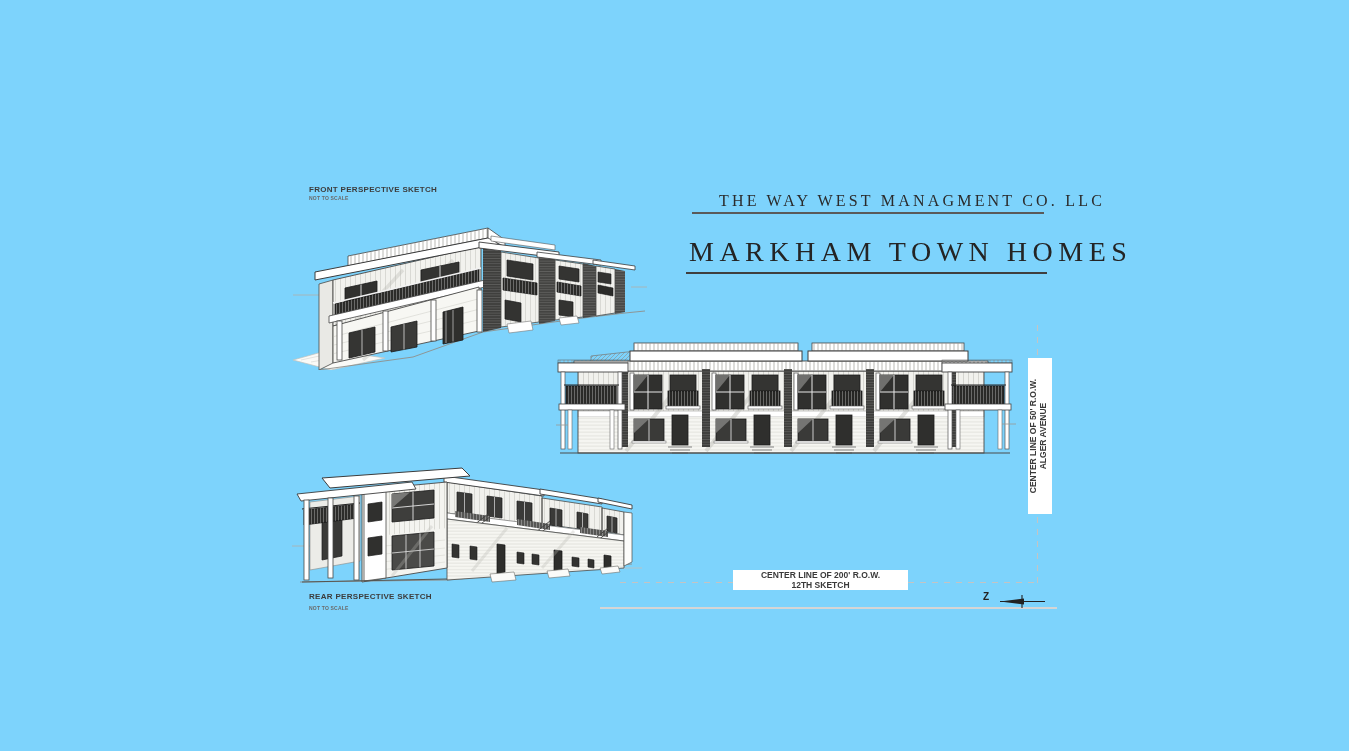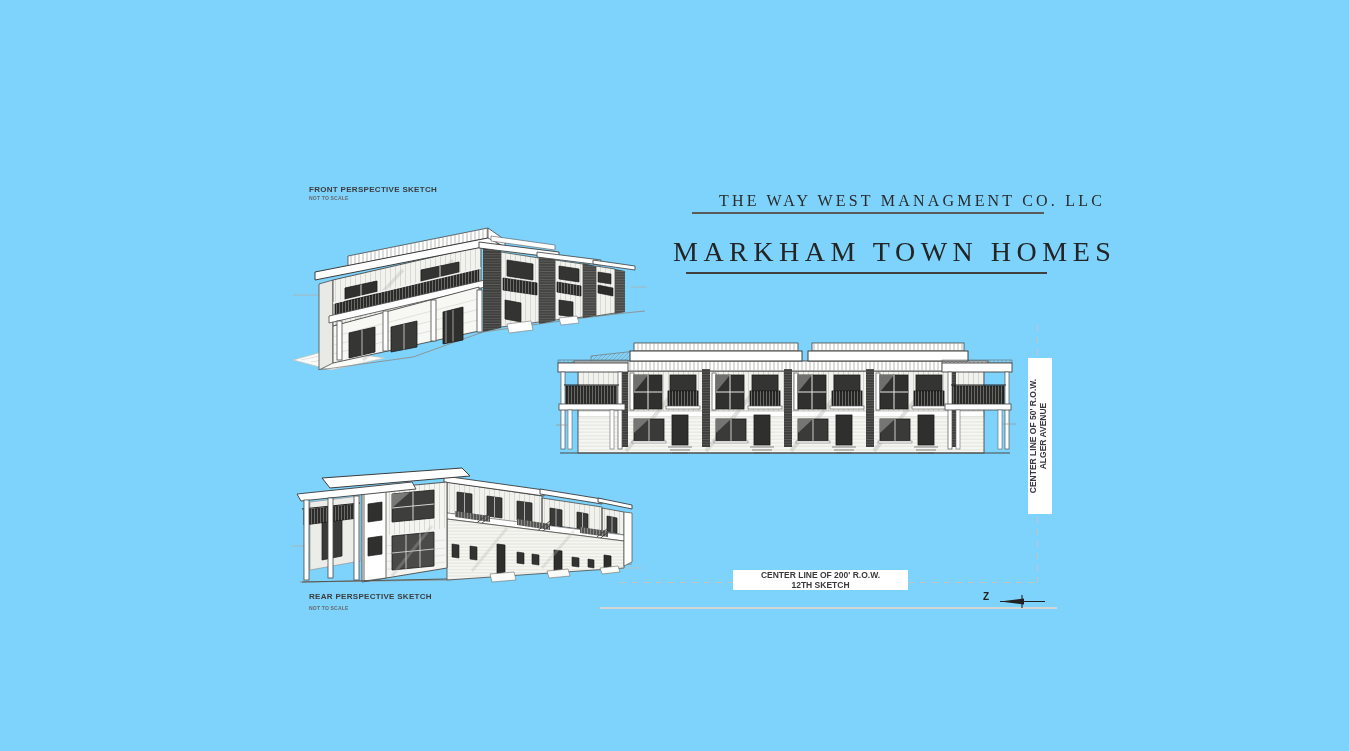--- a/index.html
+++ b/index.html
@@ -6,21 +6,21 @@
   .sheet{position:relative;width:1349px;height:751px;background:#7dd3fc;overflow:hidden;
          font-family:"Liberation Sans",sans-serif;color:#3a3a3a;}
   .abs{position:absolute;}
   
   .sketch-label{font-size:8px;font-weight:bold;letter-spacing:.3px;color:#3c3c3c;white-space:nowrap;}
   .scale-note{font-size:5px;font-weight:bold;letter-spacing:.2px;color:#6a6a6a;white-space:nowrap;}
   
   .company{left:695px;top:192px;font-family:"Liberation Serif",serif;font-size:16px;
            letter-spacing:3.2px;color:#2b2b2b;white-space:nowrap;margin-left:24px;}
   .company-underline{left:692px;top:212px;width:352px;height:1.6px;background:#5a5a5a;}
-  .project{left:673px;top:236px;font-family:"Liberation Serif",serif;font-size:28px;
+  .project{left:689px;top:236px;font-family:"Liberation Serif",serif;font-size:28px;
            letter-spacing:5.5px;color:#242424;white-space:nowrap;}
   .project-underline{left:686px;top:272px;width:361px;height:1.8px;background:#3f3f3f;}
   
   .dash-h{left:620px;top:582px;width:419px;height:1.4px;
           background:repeating-linear-gradient(90deg,#c4c4c4 0 6px,transparent 6px 12px);}
   .dash-v{left:1037px;top:325px;width:1.4px;height:258px;
           background:repeating-linear-gradient(180deg,#c4c4c4 0 6px,transparent 6px 12px);}
   .street-label{font-size:8.5px;font-weight:600;color:#3a3a3a;line-height:1.18;text-align:center;
                 background:#fff;white-space:nowrap;}
   .street-h{left:733px;top:570px;width:175px;}

